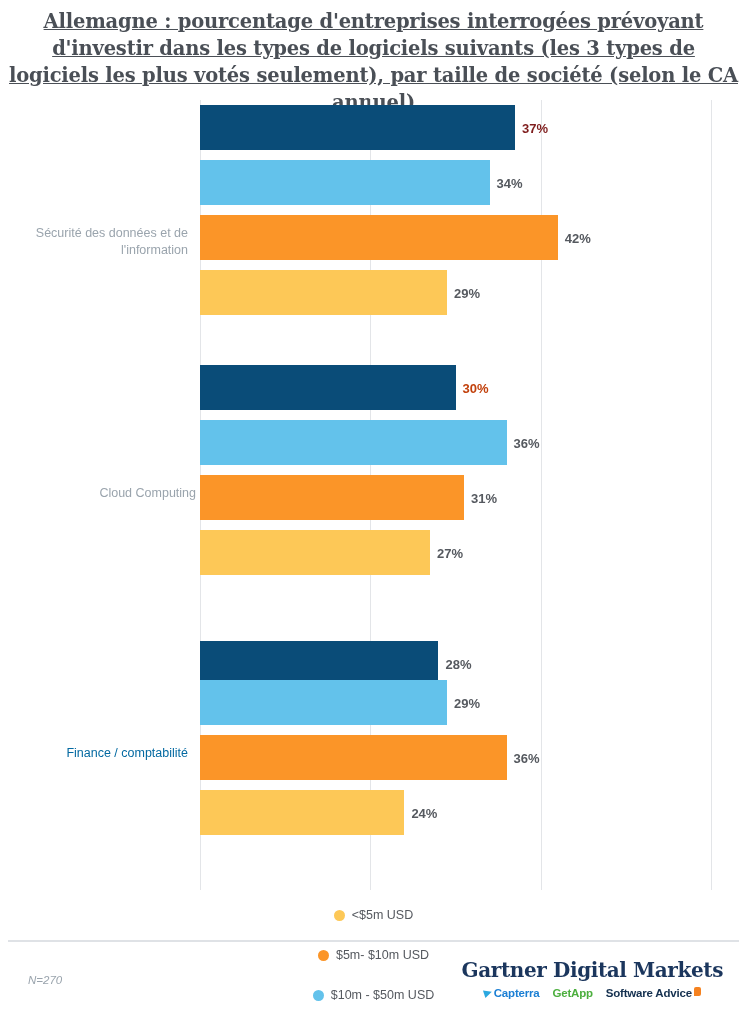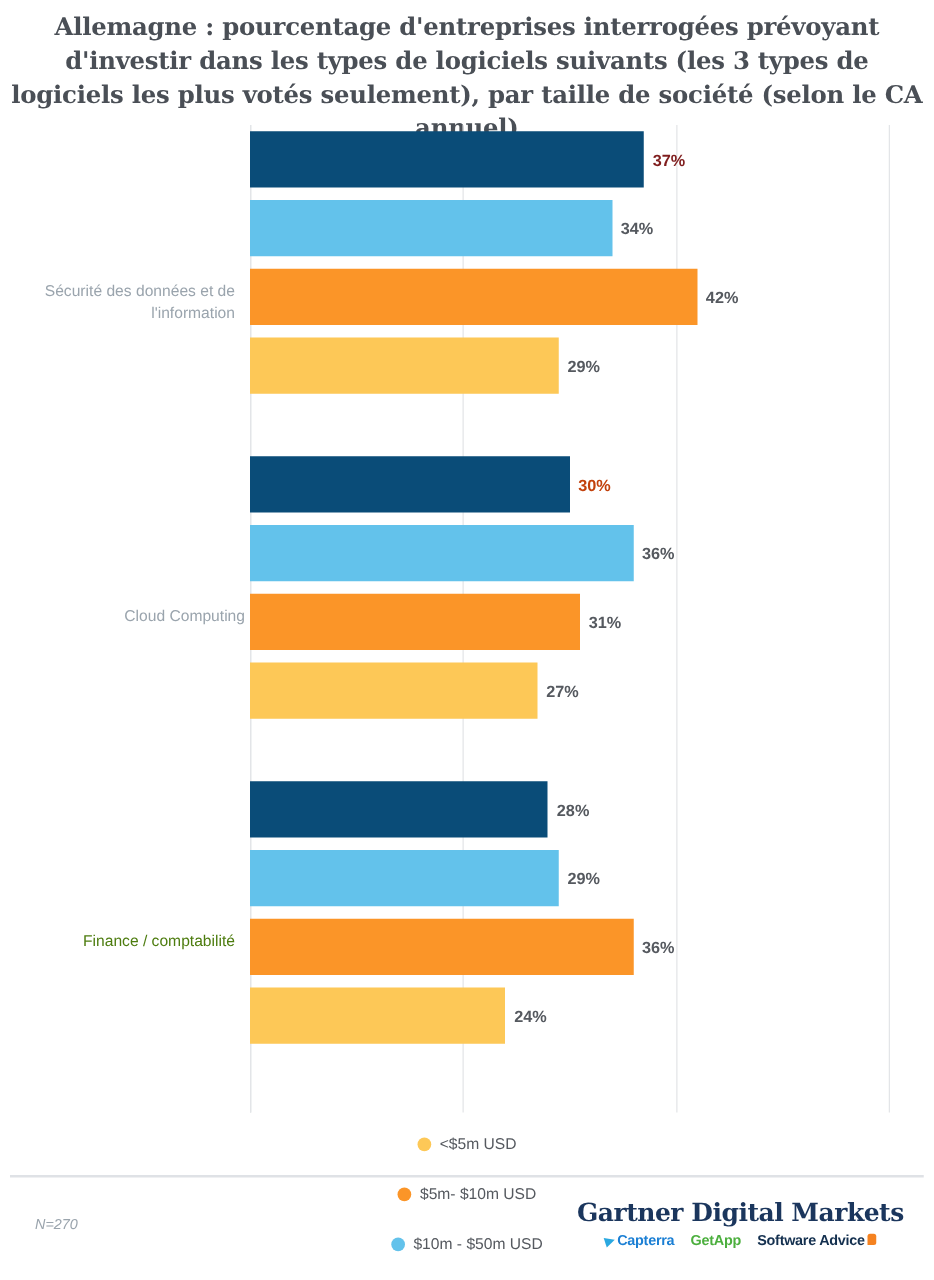--- a/index.html
+++ b/index.html
@@ -23,20 +23,21 @@
     width: 747px;
     text-align: center;
     font-family: "DejaVu Serif", serif;
     font-weight: bold;
     font-size: 19.5px;
     line-height: 27px;
     color: #4a4f56;
     letter-spacing: -0.2px;
     padding: 0 6px;
     box-sizing: border-box;
+    text-decoration: underline;
   }
 
   
   .plot-area {
     position: absolute;
     left: 0;
     top: 100px;
     width: 747px;
     height: 790px;
   }
@@ -245,22 +246,22 @@
         <div class="bar-row" style="top: 110px; width: 511px;">
           <div class="bar" style="width: 264.017px; background: rgb(251, 149, 40);"></div>
           <div class="bar-value" style="left: 264.017px; color: rgb(85, 89, 95);">31%</div>
         </div>
         <div class="bar-row" style="top: 165px; width: 511px;">
           <div class="bar" style="width: 229.95px; background: rgb(253, 200, 87);"></div>
           <div class="bar-value" style="left: 229.95px; color: rgb(85, 89, 95);">27%</div>
         </div>
       </div>
       <div class="group" style="top: 525px; height: 210px;">
-        <div class="group-label" style="top: 88px; color: #4d7c0f;">Finance / comptabilité</div>
-        <div class="bar-row" style="top: 0px; width: 511px; padding-left: 16px;">
+        <div class="group-label" style="top: 88px; color: #0369a1;">Finance / comptabilité</div>
+        <div class="bar-row" style="top: 16px; width: 511px; padding-left: 16px;">
           <div class="bar" style="width: 238.467px; background: rgb(10, 76, 120);"></div>
           <div class="bar-value" style="left: 238.467px; color: rgb(85, 89, 95);">28%</div>
         </div>
         <div class="bar-row" style="top: 55px; width: 511px;">
           <div class="bar" style="width: 246.983px; background: rgb(99, 194, 235);"></div>
           <div class="bar-value" style="left: 246.983px; color: rgb(85, 89, 95);">29%</div>
         </div>
         <div class="bar-row" style="top: 110px; width: 511px;">
           <div class="bar" style="width: 306.6px; background: rgb(251, 149, 40);"></div>
           <div class="bar-value" style="left: 306.6px; color: rgb(85, 89, 95);">36%</div>

